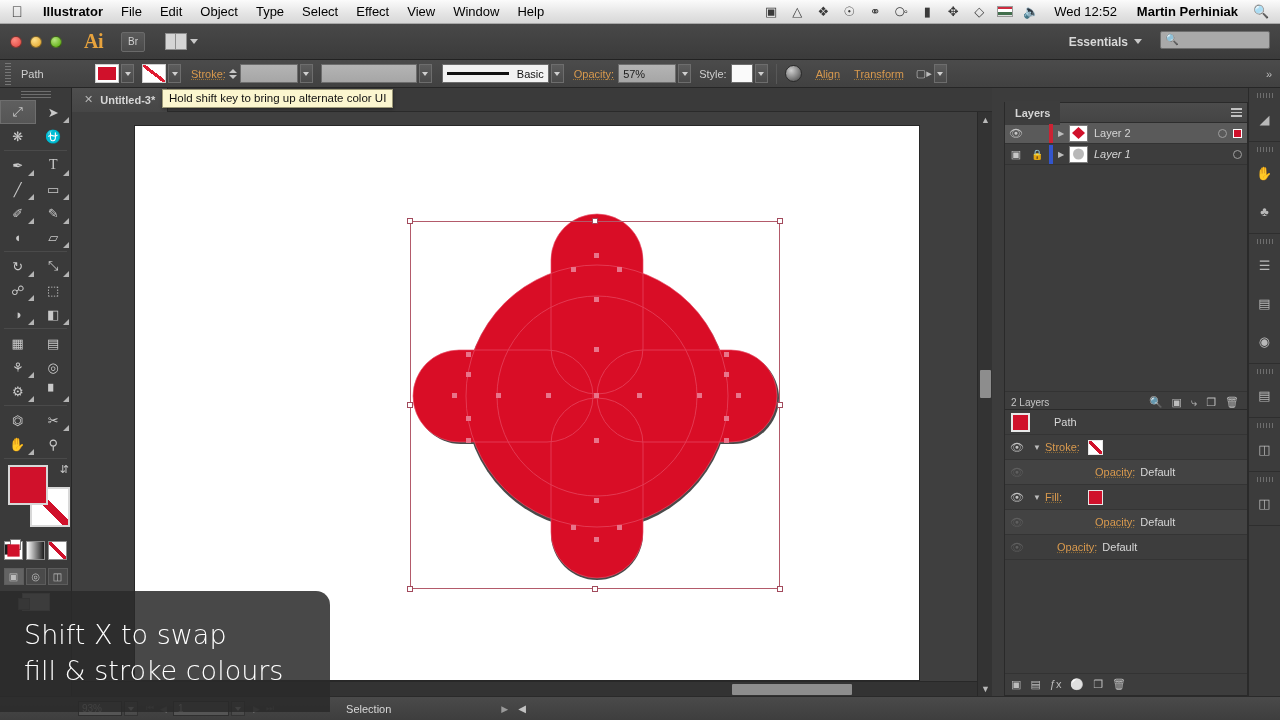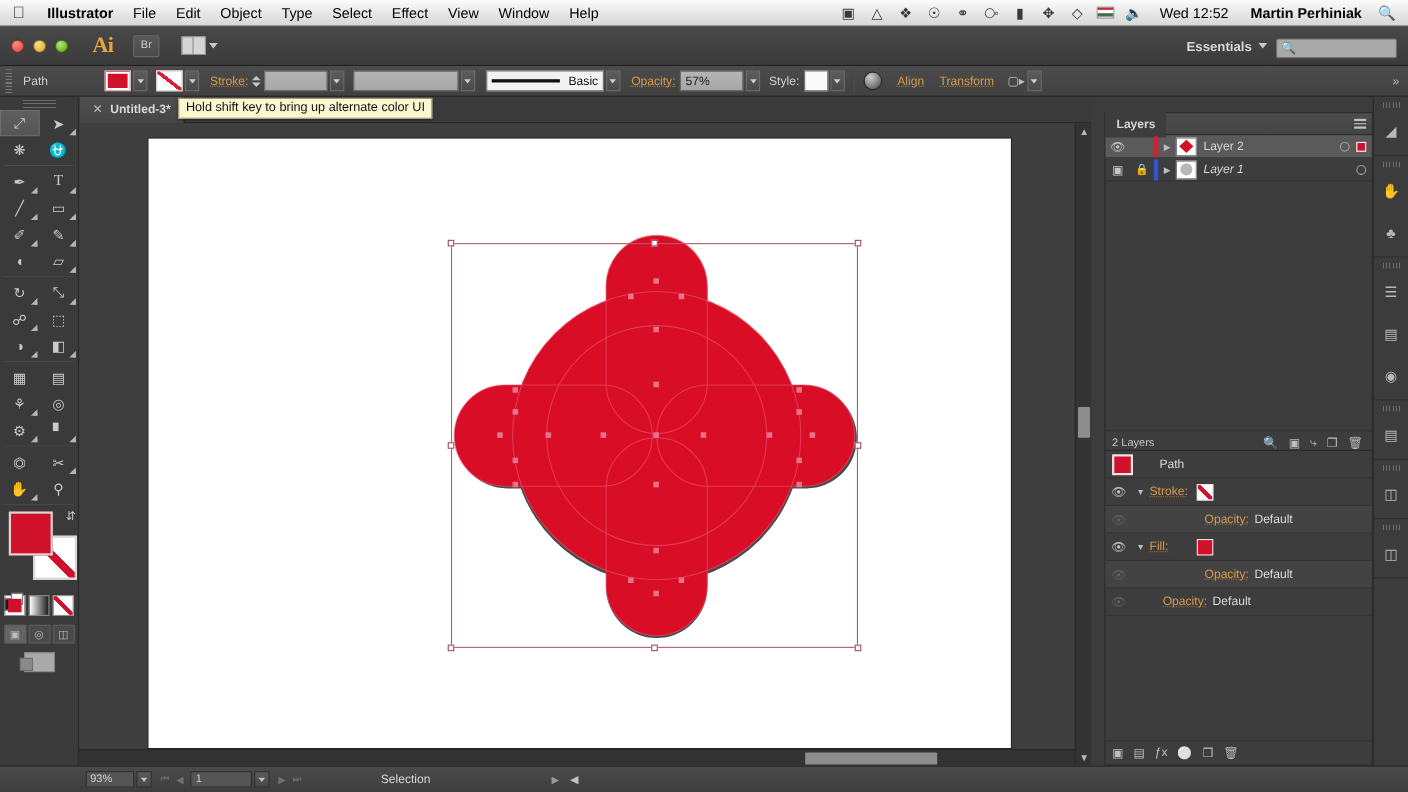--- a/index.html
+++ b/index.html
@@ -61,21 +61,21 @@
   .arrbtn .grid {
     width: 22px; height: 17px; border: 1px solid #8d8d8d; background: #d5d5d5;
     position: relative;
   }
   .arrbtn .grid::after {
     content:''; position: absolute; right: 0; top: 0; width: 10px; height: 100%;
     border-left: 1px solid #8d8d8d;
     background: linear-gradient(#d5d5d5 50%, #8d8d8d 50%, #8d8d8d 52%, #d5d5d5 52%);
   }
   .caret { width: 0; height: 0; border-left: 4px solid transparent; border-right: 4px solid transparent; border-top: 5px solid #c8c8c8; }
-  .appbar .right { margin-left: auto; display: flex; align-items: flex-end; padding-right: 10px; }
+  .appbar .right { margin-left: auto; display: flex; align-items: flex-start; padding-right: 10px; gap: 10px; }
   .ws-btn { display: flex; align-items: center; gap: 6px; font-size: 12px; color: #d8d8d8; font-weight: bold;
             padding: 4px 8px; }
   .searchbox {
     width: 110px; height: 18px; border: 1px solid #6d6d6d; background: #a9a9a9;
     border-radius: 2px; display: flex; align-items: center; padding-left: 4px;
   }
   .searchbox .mag { font-size: 11px; color: #4a4a4a; }
 
   
   .ctrlbar {
@@ -715,20 +715,24 @@
       </div>
     <div class="navarrows">
       <span>▶</span>
       <span>⏭</span>
     </div>
     <div class="sel-label">Selection</div>
     <div style="margin-left:110px;color:#9a9a9a;font-size:9px">▶</div>
     <div style="margin-left:10px;color:#c2c2c2;font-size:10px">◀</div>
   </div>
 
+  <div class="subtitle">
+    <div>Shift X to swap</div>
+    <div>fill &amp; stroke colours</div>
+  </div>
 
 
   <svg class="cursor-arrow" width="22" height="28" viewBox="0 0 22 28" style="left:146px;top:70px">
     <polygon points="3,2 3,22 8,17.5 11.5,25 15,23.5 11.5,16.5 18,16" fill="#111" stroke="#fff" stroke-width="1.4"></polygon>
   </svg>
   <div class="tooltip">Hold shift key to bring up alternate color UI</div>
 
 </div>
 
 </body></html>

